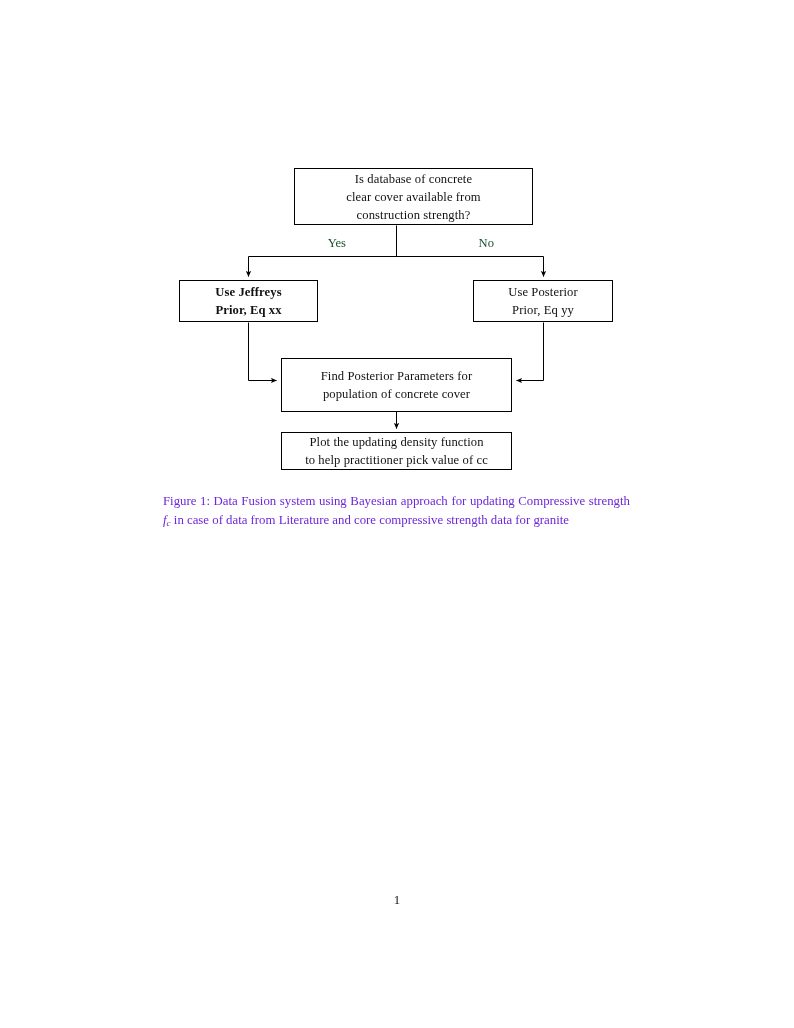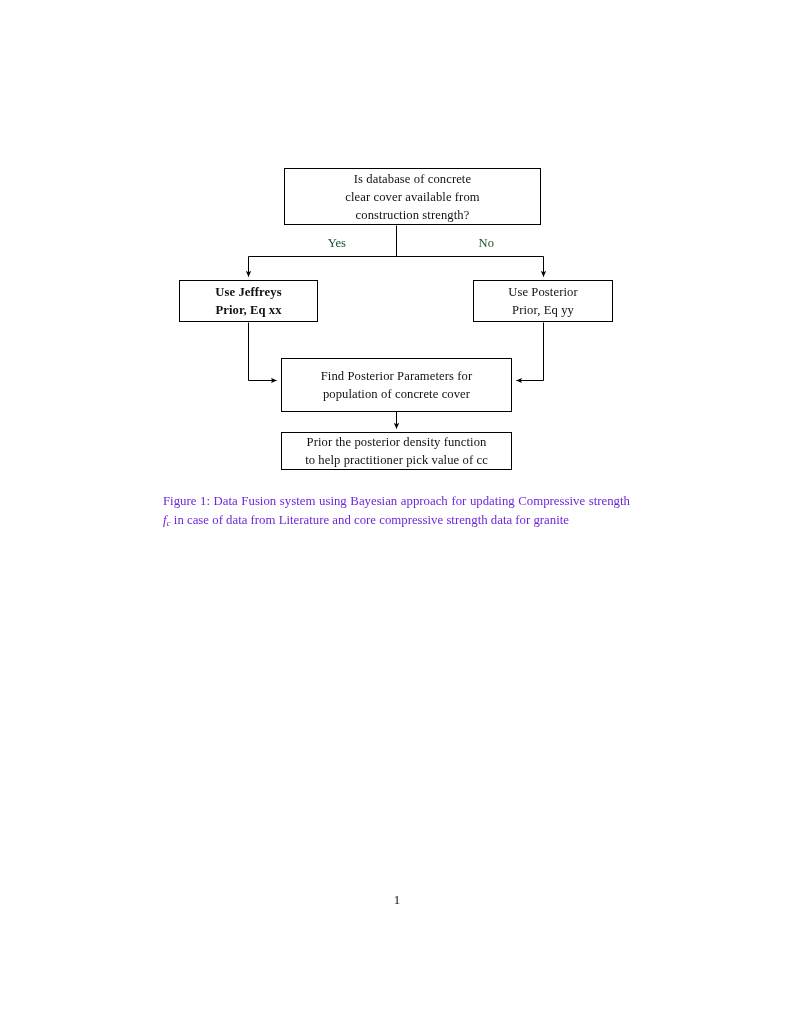--- a/index.html
+++ b/index.html
@@ -43,21 +43,21 @@
     align-items: center;
     justify-content: center;
     font-size: 12.6px;
     line-height: 18px;
     text-align: center;
     letter-spacing: 0.1px;
     color: #111111;
   }
   .node .ln { display: block; white-space: nowrap; }
 
-  #node-question { left: 284px; top: 168px; width: 257px; height: 57px; align-items: center; }
+  #node-question { left: 294px; top: 168px; width: 239px; height: 57px; align-items: center; }
   #node-jeffreys  { left: 179px; top: 280px; width: 139px; height: 42px; font-weight: bold; }
   #node-conjugate { left: 473px; top: 280px; width: 140px; height: 42px; }
   #node-posterior { left: 281px; top: 358px; width: 231px; height: 54px; }
   #node-plot      { left: 281px; top: 432px; width: 231px; height: 38px; }
 
   .branch-label {
     position: absolute;
     font-size: 12.6px;
     line-height: 14px;
     color: #14532d;
@@ -150,21 +150,21 @@
       <span class="ln">Use Posterior</span>
       <span class="ln">Prior, Eq yy</span>
     </div>
 
     <div class="node" id="node-posterior">
       <span class="ln">Find Posterior Parameters for</span>
       <span class="ln">population of concrete cover</span>
     </div>
 
     <div class="node" id="node-plot">
-      <span class="ln">Prior the posterior density function</span>
+      <span class="ln">Plot the updating density function</span>
       <span class="ln">to help practitioner pick value of cc</span>
     </div>
 
     <div class="branch-label" id="label-yes">Yes</div>
     <div class="branch-label" id="label-no">No</div>
 
   </div>
 
   <div id="caption"><span>Figure 1:</span><span> Data Fusion system using Bayesian approach for updating Compressive strength </span><span class="mathvar"><span>f</span><sub>c</sub></span><span> in case of data from Literature and core compressive strength data for granite</span></div>
 

